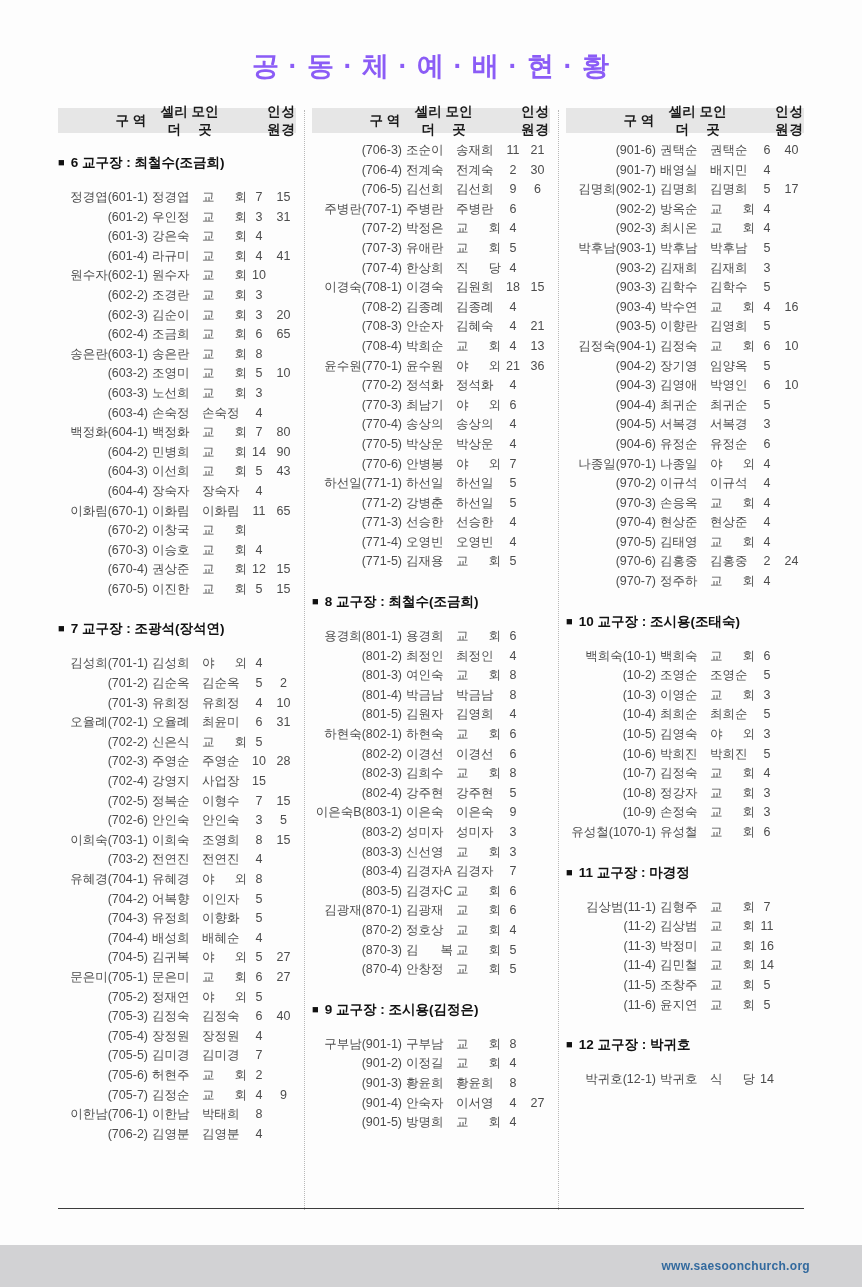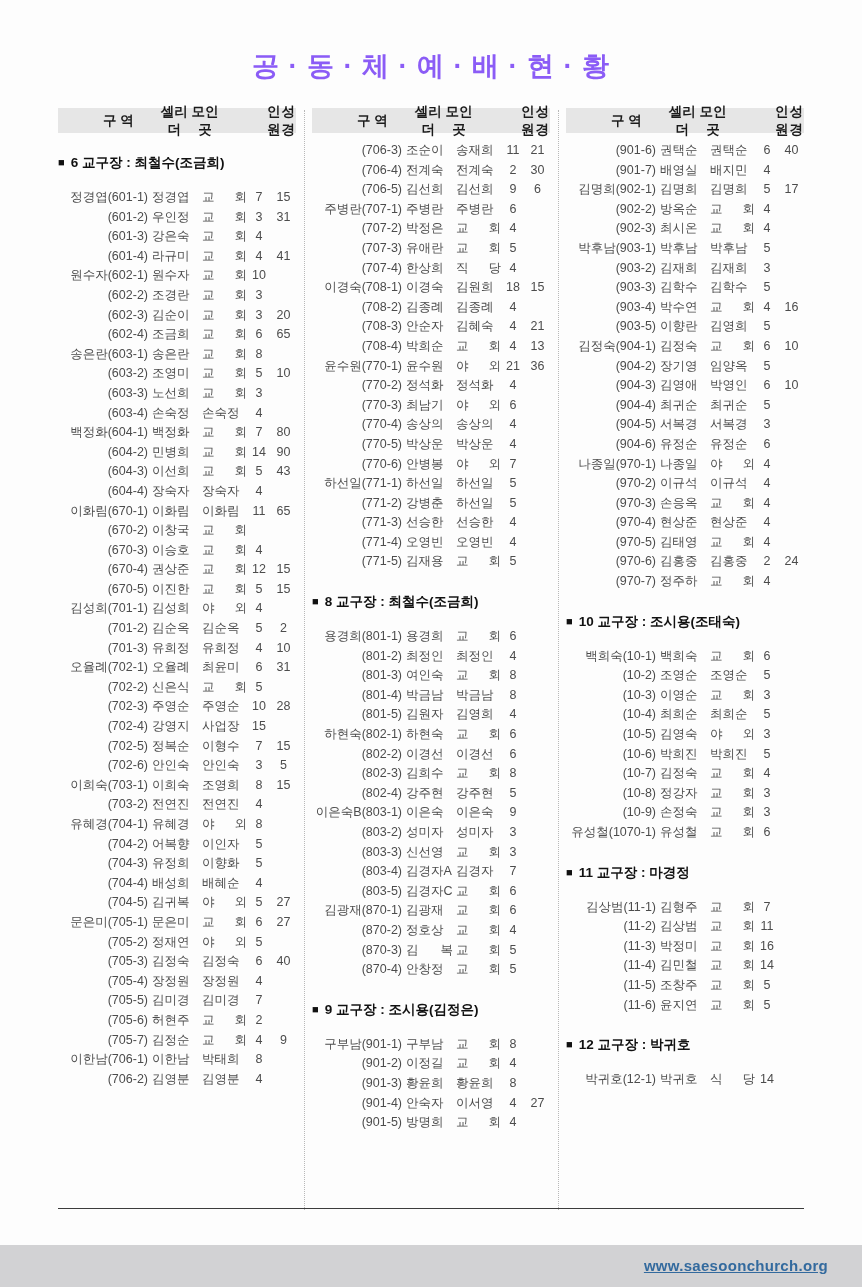--- a/index.html
+++ b/index.html
@@ -8,43 +8,43 @@
 
   .title{position:absolute;top:48px;left:0;width:100%;text-align:center;
          font-size:27px;font-weight:bold;color:#8b5cf6;letter-spacing:1px;}
 
   .content{position:absolute;top:108px;left:58px;width:746px;display:flex;justify-content:space-between;}
   .col{width:238px;}
   .vsep{width:0;border-left:1px dotted #b8b8b8;height:1100px;margin-top:2px;}
 
   .colhead{height:25px;background:#e6e6e6;display:flex;align-items:center;
            font-weight:bold;font-size:13.5px;color:#1a1a1a;}
-  .h-region{width:90px;text-align:left;padding-left:45px;}
+  .h-region{width:90px;text-align:center;padding-left:45px;}
   .h-leader{width:51px;text-align:center;}
   .h-place{width:48px;text-align:center;}
   .h-count{width:24px;text-align:right;margin-left:46px;}
   .h-bible{width:25px;text-align:center;}
 
   .colbody{padding-top:8px;}
   .row{display:flex;align-items:baseline;line-height:19.6px;font-size:12.5px;color:#4c4c4c;}
   .cell-region{width:90px;text-align:right;white-space:pre;}
   .cell-leader{width:47px;margin-left:4px;display:inline-block;text-align:justify;text-align-last:justify;}
   .cell-place{width:45px;margin-left:3px;display:inline-block;text-align:justify;text-align-last:justify;}
   .cell-count{width:24px;text-align:center;}
   .cell-bible{width:25px;text-align:center;}
 
   .section{margin:20px 0 15px;font-size:13.5px;font-weight:bold;color:#111;line-height:20px;}
   .colbody .section:first-child{margin-top:12px;}
   .bullet{font-size:11px;margin-right:6px;position:relative;top:-1px;}
 
   .bottom-rule{position:absolute;top:1208px;left:58px;width:746px;border-top:1.5px solid #3c3c3c;}
 
   .footer{position:absolute;left:0;bottom:0;width:100%;height:42px;background:#d2d2d4;}
-  .footer-url{position:absolute;right:34px;top:0;line-height:42px;font-size:15px;
-              font-weight:bold;color:#336a9e;letter-spacing:0.3px;text-decoration:underline;}
+  .footer-url{position:absolute;right:52px;top:0;line-height:42px;font-size:12px;
+              font-weight:bold;color:#336a9e;letter-spacing:0.3px;}
 </style>
 </head>
 <body>
 
 <div class="page">
 
   <div class="title">공 · 동 · 체 · 예 · 배 · 현 · 황</div>
 
   <div class="content">
 
@@ -198,20 +198,21 @@
             <span class="cell-count">12</span>
             <span class="cell-bible">15</span>
           </div>
           <div class="row">
             <span class="cell-region">(670-5)</span>
             <span class="cell-leader">이진한</span>
             <span class="cell-place">교 회</span>
             <span class="cell-count">5</span>
             <span class="cell-bible">15</span>
           </div>
+          <div class="section"><span class="bullet">■</span><span>7 교구장 : 조광석(장석연)</span></div>
           <div class="row">
             <span class="cell-region">김성희(701-1)</span>
             <span class="cell-leader">김성희</span>
             <span class="cell-place">야 외</span>
             <span class="cell-count">4</span>
             <span class="cell-bible"></span>
           </div>
           <div class="row">
             <span class="cell-region">(701-2)</span>
             <span class="cell-leader">김순옥</span>

